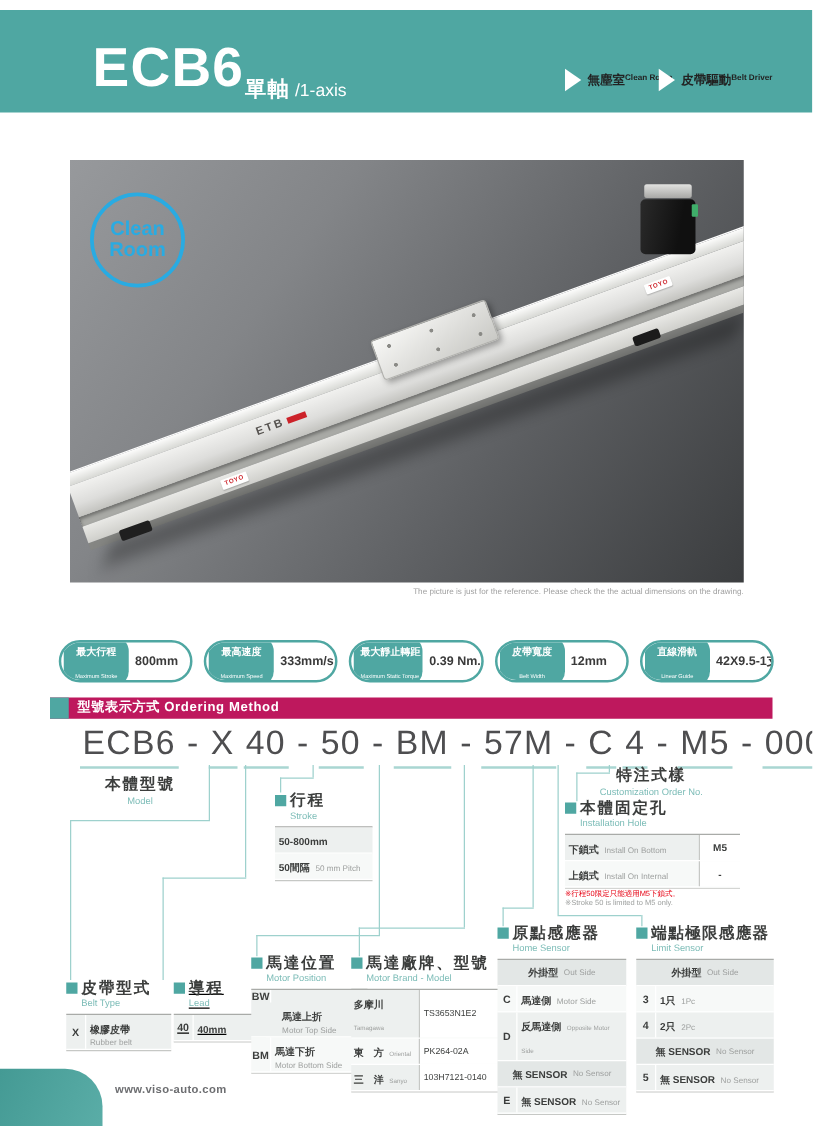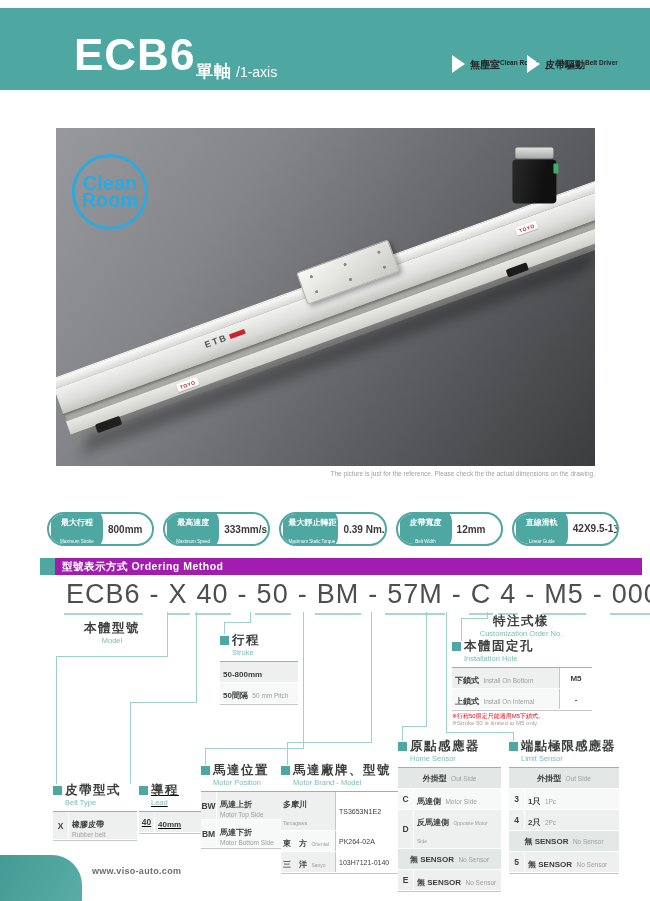--- a/index.html
+++ b/index.html
@@ -16,21 +16,21 @@
   .tri{width:0;height:0;border-left:13px solid #fff;border-top:9px solid transparent;border-bottom:9px solid transparent;}
   .tag-txt{display:flex;flex-direction:row;}
   .tag-zh{font-size:10px;font-weight:bold;color:#222;line-height:11px;}
   .tag-en{font-size:6.5px;font-weight:bold;color:#222;line-height:8px;}
 
   
   .photo{position:absolute;left:56px;top:128px;width:539px;height:338px;overflow:hidden;
          background:linear-gradient(125deg,#97999c 0%,#838588 30%,#5e6063 65%,#3b3d3f 100%);}
   .cr-badge{position:absolute;left:16px;top:26px;width:70px;height:70px;border:3px solid #29ABE2;border-radius:50%;
             display:flex;flex-direction:column;align-items:center;justify-content:center;
-            color:#29ABE2;font-weight:bold;font-size:20px;line-height:17px;}
+            color:#29ABE2;font-weight:bold;font-size:16px;line-height:17px;}
   .machine{position:absolute;left:-12px;top:150px;width:580px;height:64px;transform:rotate(-20deg);}
   .m-shadow{position:absolute;left:10px;right:30px;bottom:-16px;height:14px;background:rgba(0,0,0,.38);filter:blur(7px);transform:skewX(-30deg);}
   .m-top{height:10px;background:linear-gradient(#fdfdfc,#d7d8d4);border-top:1px solid #fff;}
   .m-face{height:26px;background:linear-gradient(180deg,#f1f1ef 0%,#dddddb 60%,#c3c3bf 100%);position:relative;}
   .m-recess{height:8px;background:#a9aaa6;box-shadow:inset 0 2px 3px rgba(0,0,0,.35);}
   .m-lower{height:14px;background:linear-gradient(#e9e9e6,#cfcfcb);position:relative;}
   .m-bottom{height:6px;background:#858683;}
   .etb-label{position:absolute;left:27%;top:5px;font-size:9px;font-weight:bold;color:#55524f;letter-spacing:2px;display:flex;align-items:center;gap:2px;}
   .etb-red{width:16px;height:5px;background:#CC2229;}
   .toyo-chip{position:absolute;background:#fff;border-radius:1px;padding:1px 3px;font-size:5px;font-weight:bold;color:#CC2229;letter-spacing:.5px;box-shadow:0 1px 1px rgba(0,0,0,.2);}
@@ -57,21 +57,21 @@
 
   
   .specs{position:absolute;left:47px;top:494px;width:572px;display:flex;gap:9px;margin-top:18px;}
   .spec{flex:1;height:30px;border:2px solid #4FA7A2;border-radius:17px;background:#fff;display:flex;align-items:center;overflow:hidden;}
   .spec-tab{margin:2px;background:#4FA7A2;border-radius:12px;color:#fff;text-align:center;padding:2px 5px;min-width:42px;}
   .spec-tab-zh{font-size:8px;font-weight:bold;line-height:9px;white-space:nowrap;}
   .spec-tab-en{font-size:4.5px;line-height:6px;white-space:nowrap;}
   .spec-val{font-size:10px;font-weight:bold;color:#3a3a3a;margin-left:3px;white-space:nowrap;}
 
   
-  .sec-bar{position:absolute;left:40px;top:558px;width:578px;height:17px;background:#a21caf;padding-left:24px;}
+  .sec-bar{position:absolute;left:40px;top:558px;width:578px;height:17px;background:#be185d;}
   .sec-sq{position:absolute;left:0;top:0;width:15px;height:17px;background:#4FA7A2;}
   .sec-txt{position:absolute;left:22px;top:0;line-height:17px;color:#fff;font-size:10.5px;font-weight:bold;letter-spacing:.5px;}
   .model-line{position:absolute;left:64px;top:579px;display:flex;align-items:baseline;gap:5px;font-size:27px;color:#4E4E50;letter-spacing:1px;}
   .tok{padding:0 2px;}
   .tok.u{border-bottom:2px solid #A9D6D2;padding-bottom:3px;}
   .cl{position:absolute;background:#9ED1CD;}
 
   
   .co{position:absolute;}
   .co-center{text-align:center;}
@@ -340,21 +340,21 @@
     </div>
   </div>
 
   <div class="co" style="left:201px;top:763px;width:93px;">
     <div class="co-head-row">
       <span class="sq"></span>
       <span class="co-zh">馬達位置</span>
     </div>
     <span class="co-en ind">Motor Position</span>
     <div class="ctable">
-      <div class="trow blk" style="min-height:19px;">
+      <div class="trow blk" style="min-height:19px;flex-direction:column;">
         <div class="tcode">BW</div>
         <div class="tmain">
           <span class="zh">馬達上折</span>
           <span class="en">Motor Top Side</span>
         </div>
       </div>
       <div class="trow blk" style="min-height:19px;">
         <div class="tcode">BM</div>
         <div class="tmain">
           <span class="zh">馬達下折</span>

